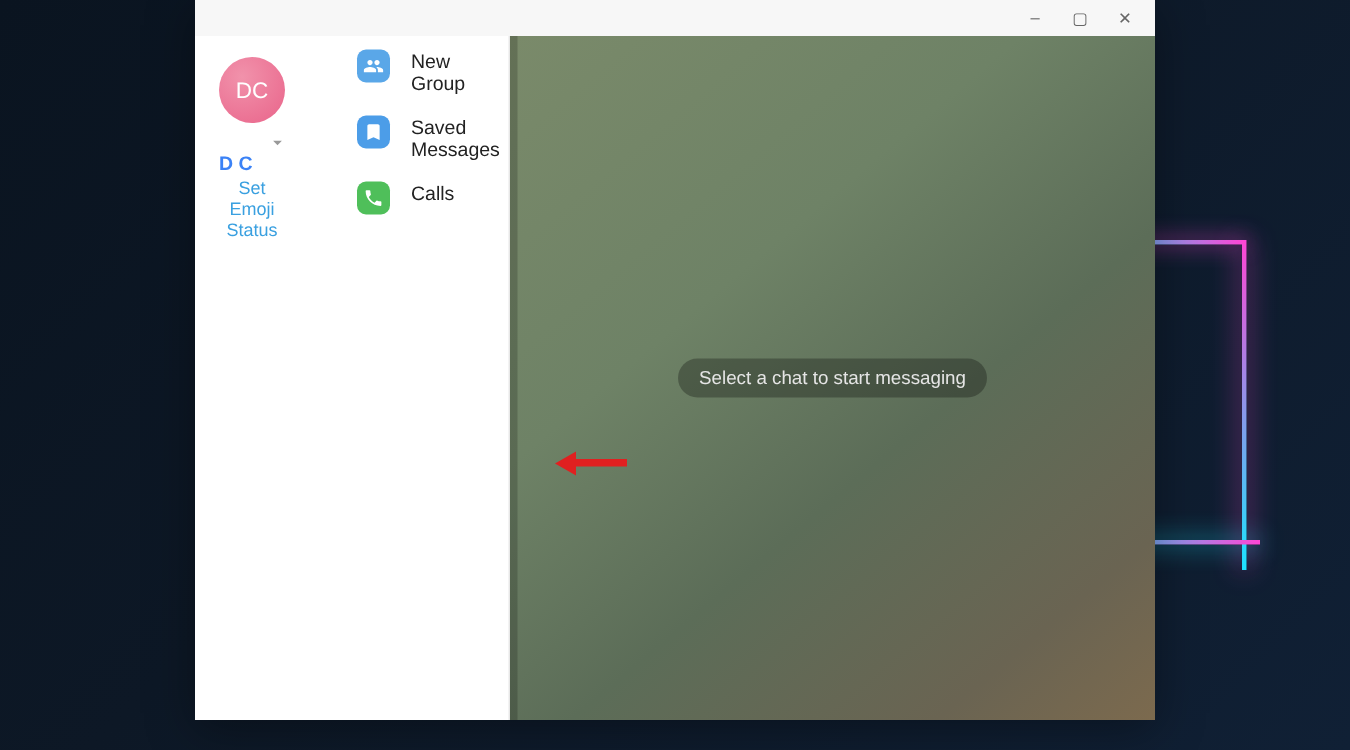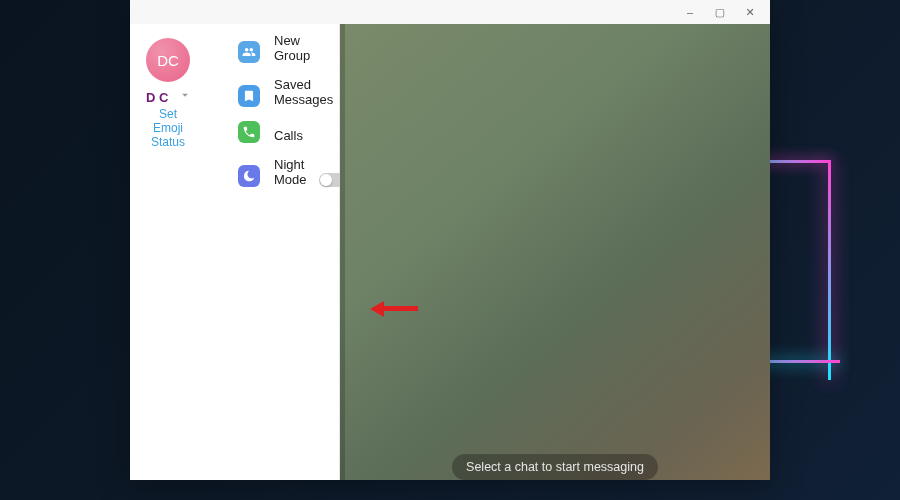--- a/index.html
+++ b/index.html
@@ -12,41 +12,41 @@
   .glow .edge4 { position:absolute; left:0; top:240px; width:120px; height:3px; background:linear-gradient(90deg,#1de3ff,#ff45d4); box-shadow:0 0 16px #1de3ff; }
 
   .window { position:absolute; left:130px; top:0; width:640px; height:480px; background:#fff; box-shadow:0 6px 30px rgba(0,0,0,.35); display:flex; flex-direction:column; }
   .titlebar { height:24px; background:#f7f7f7; display:flex; justify-content:flex-end; align-items:center; padding:0 6px; gap:2px; }
   .sysbtn { width:28px; height:20px; display:flex; align-items:center; justify-content:center; color:#666; font-size:11px; cursor:pointer; }
   .body { flex:1; display:flex; min-height:0; }
 
   .sidebar { width:210px; background:#fff; display:flex; border-right:1px solid #e7e7e7; }
   .profile { padding:14px 16px 10px 16px; position:relative; }
   .avatar { width:44px; height:44px; border-radius:50%; background:radial-gradient(circle at 35% 30%,#f192ab,#e9648a); color:#fff; font-size:15px; font-weight:500; display:flex; align-items:center; justify-content:center; }
-  .uname { margin-top:8px; font-size:13px; font-weight:600; color:#701a75; }
+  .uname { margin-top:19px; font-size:13px; font-weight:600; color:#3b82f6; }
   .status { font-size:12px; color:#3aa0e0; margin-top:2px; cursor:pointer;text-align:center; }
   .chevron { position:absolute; right:14px; top:64px; color:#999; }
   .divider { height:1px; background:#ececec; margin:6px 0 4px 0; }
 
   .menu { display:flex; flex-direction:column; padding:2px 0; }
-  .mitem { display:flex; align-items:flex-end; gap:14px; padding:7px 32px; cursor:pointer; position:relative; }
+  .mitem { display:flex; align-items:flex-start; gap:14px; padding:7px 32px; cursor:pointer; position:relative; }
   .micon { width:22px; height:22px; border-radius:6px; display:flex; align-items:center; justify-content:center; flex-shrink:0; }
   .micon svg { width:14px; height:14px; fill:#fff; }
   .mlabel { font-size:13px; color:#222; }
   .toggle { position:absolute; right:16px; width:30px; height:14px; background:#cfcfcf; border-radius:8px; cursor:pointer; }
   .toggle::after { content:""; position:absolute; left:1px; top:1px; width:12px; height:12px; background:#fff; border-radius:50%; box-shadow:0 1px 2px rgba(0,0,0,.25); }
 
   .arrow { position:absolute; left:240px; top:301px; pointer-events:none; }
   .arrow-line { width:38px; height:5px; background:#e02020; position:absolute; top:5px; left:10px; }
   .arrow-head { width:0; height:0; border-top:8px solid transparent; border-bottom:8px solid transparent; border-right:14px solid #e02020; position:absolute; top:0; left:0; }
 
   .footer { margin-top:auto; padding:10px 16px 12px 16px; font-size:11px; color:#9a9a9a; line-height:1.4; }
   .footer .about { color:#9a9a9a; }
 
-  .chatarea { flex:1; position:relative; background:linear-gradient(140deg,#7a8a6a 0%,#6e8266 35%,#5c6d58 60%,#6a6452 85%,#7c6a4e 100%); display:flex; align-items:flex-end; justify-content:center; }
+  .chatarea { flex:1; position:relative; background:linear-gradient(140deg,#7a8a6a 0%,#6e8266 35%,#5c6d58 60%,#6a6452 85%,#7c6a4e 100%); display:flex; align-items:center; justify-content:center; }
   .chatarea::before { content:""; position:absolute; left:0; top:0; bottom:0; width:5px; background:rgba(0,0,0,.18); }
   .hint { background:rgba(0,0,0,.28); color:#e5e5e5; font-size:12.5px; padding:6px 14px; border-radius:14px; }
 
   
   .bg-blue   { background:#5aa7e8; }
   .bg-orange { background:#f5a623; }
   .bg-red    { background:#ef5a5a; }
   .bg-green  { background:#4fbf5a; }
   .bg-blue2  { background:#4c9de8; }
   .bg-purple { background:#9b59d0; }
@@ -109,29 +109,20 @@
           <div class="mitem">
             <div class="micon bg-green">
               <svg viewBox="0 0 24 24">
                   <path d="M6.6 10.8c1.4 2.8 3.8 5.2 6.6 6.6l2.2-2.2c.3-.3.7-.4 1-.2 1.1.4 2.4.6 3.6.6.6 0 1 .4 1 1V20c0 .6-.4 1-1 1C10.6 21 3 13.4 3 4c0-.6.4-1 1-1h3.4c.6 0 1 .4 1 1 0 1.2.2 2.5.6 3.6.1.4 0 .8-.2 1l-2.2 2.2z"></path>
                 </svg>
             </div>
             <span class="mlabel">Calls</span>
           </div>
 
 
-          <div class="mitem">
-            <div class="micon bg-indigo">
-              <svg viewBox="0 0 24 24">
-                  <path d="M12.3 3A9 9 0 1 0 21 14.7 7 7 0 0 1 12.3 3z"></path>
-                </svg>
-            </div>
-            <span class="mlabel">Night Mode</span>
-            <div class="toggle"></div>
-          </div>
 
         </div>
 
       </div>
 
       <div class="chatarea">
         <div class="hint">Select a chat to start messaging</div>
       </div>
     </div>
 

